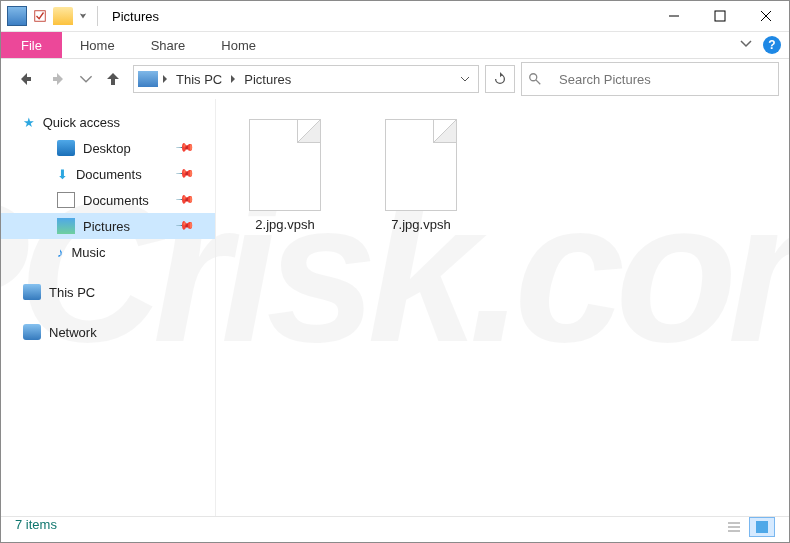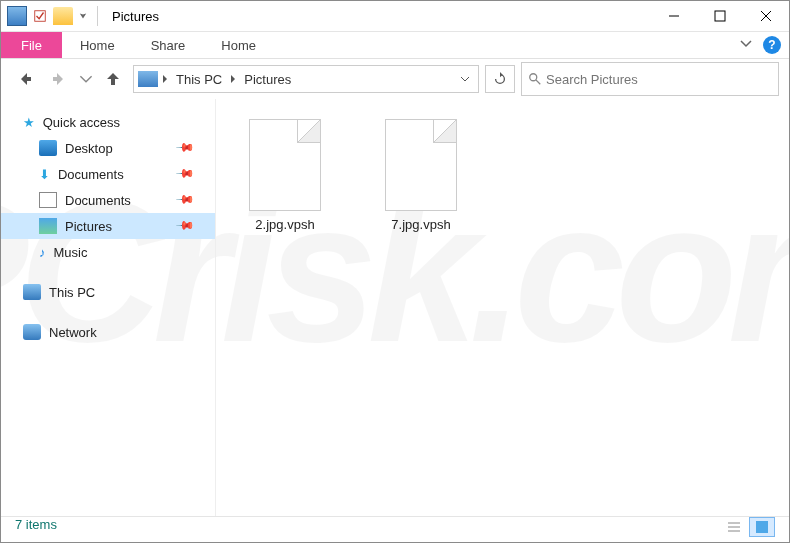--- a/index.html
+++ b/index.html
@@ -38,28 +38,28 @@
 .navbar { height:40px; display:flex; align-items:center; padding:4px 10px; gap:6px;}
 .nav-btn { width:28px; height:28px; display:flex; align-items:center; justify-content:center;}
 .nav-btn svg { width:16px; height:16px; fill:#555;}
 .nav-btn.disabled svg { fill:#bbb;}
 .addr { flex:1; height:28px; border:1px solid #ccc; display:flex; align-items:center; padding:0 4px; gap:2px;}
 .addr-icon { width:20px; height:16px; background:linear-gradient(#7fb8e8,#3d7fc4); }
 .addr-sep svg { width:10px;height:10px; fill:#555;}
 .addr-part { font-size:13px; color:#333; padding:0 4px;}
 .addr-dd { width:18px; display:flex; justify-content:center;}
 .refresh-btn { width:30px; height:28px; border:1px solid #ccc; display:flex; align-items:center; justify-content:center;}
-.search { width:258px; height:28px; border:1px solid #ccc; display:flex; align-items:center; padding:16px 6px; gap:4px;}
+.search { width:258px; height:28px; border:1px solid #ccc; display:flex; align-items:center; padding:16px 6px; gap:17px;}
 .search svg { width:14px;height:14px; fill:#888;}
 .search input { border:none; outline:none; font-size:13px; flex:1; color:#888;}
 
 
 .body { display:flex; height: calc(543px - 31px - 27px - 40px - 26px - 2px); position:relative; z-index:1;}
 .sidebar { width:215px; border-right:1px solid #eee; padding:10px 0; overflow:hidden;}
-.nav-item { display:flex; align-items:center; height:26px; padding-left:38px; font-size:13px; color:#222; gap:8px; position:relative;}
+.nav-item { display:flex; align-items:center; height:26px; padding-left:56px; font-size:13px; color:#222; gap:8px; position:relative;}
 .nav-item.root { padding-left:22px;}
 .nav-item.selected { background:#cce8ff;}
 .nav-item .pin { position:absolute; right:22px; color:#888; font-size:12px; transform:rotate(45deg);}
 .nav-group-gap { height:14px;}
 .nav-icon { width:18px; height:16px; display:inline-block;}
 .i-star { color:#2da7e0;}
 .i-desktop { background:linear-gradient(#4fa8e8,#1a6fb8); border-radius:2px;}
 .i-down { color:#2da7e0;}
 .i-doc { background:#fff; border:1px solid #888; position:relative;}
 .i-pic { background:linear-gradient(#4fa8e8,#6fcf9f);}

